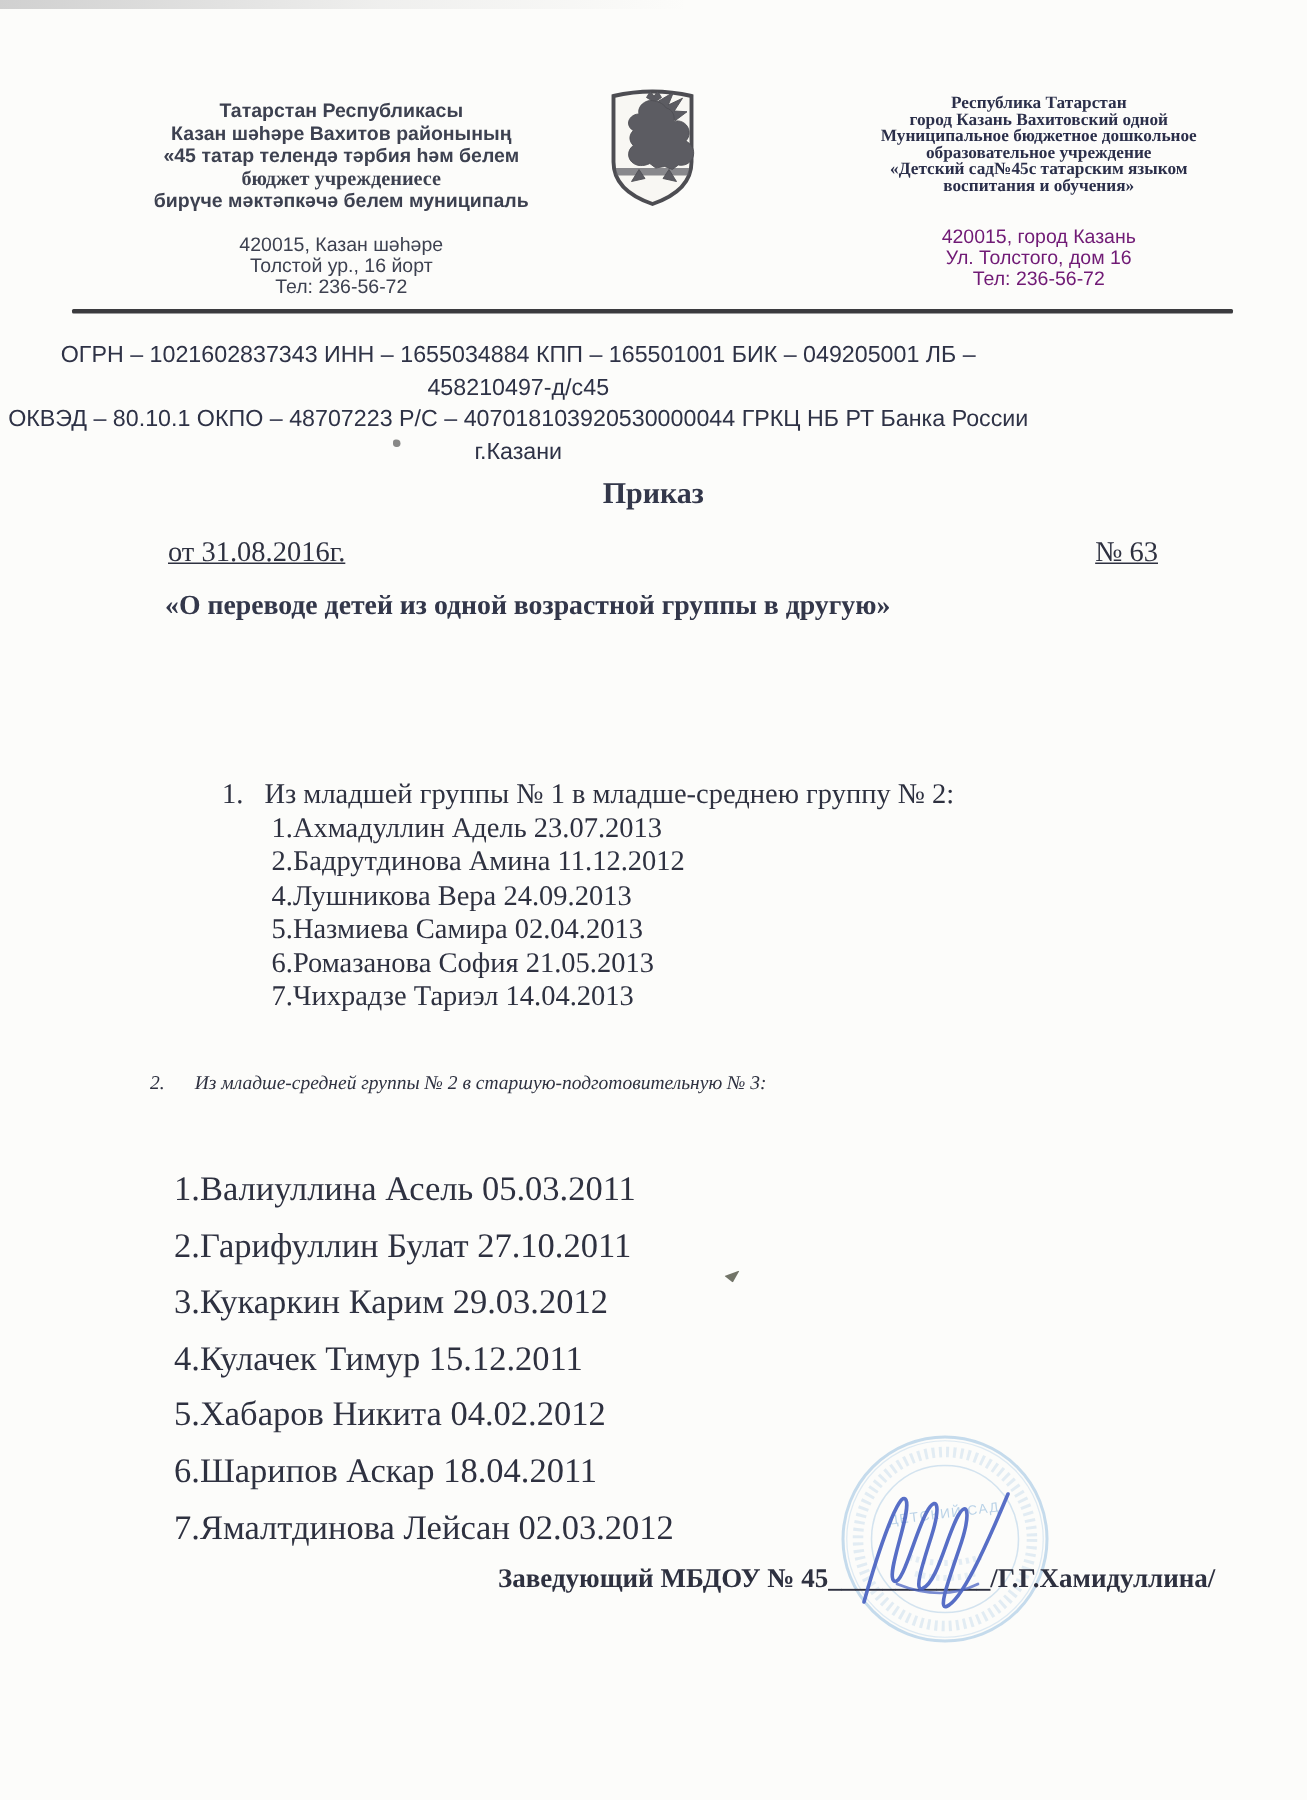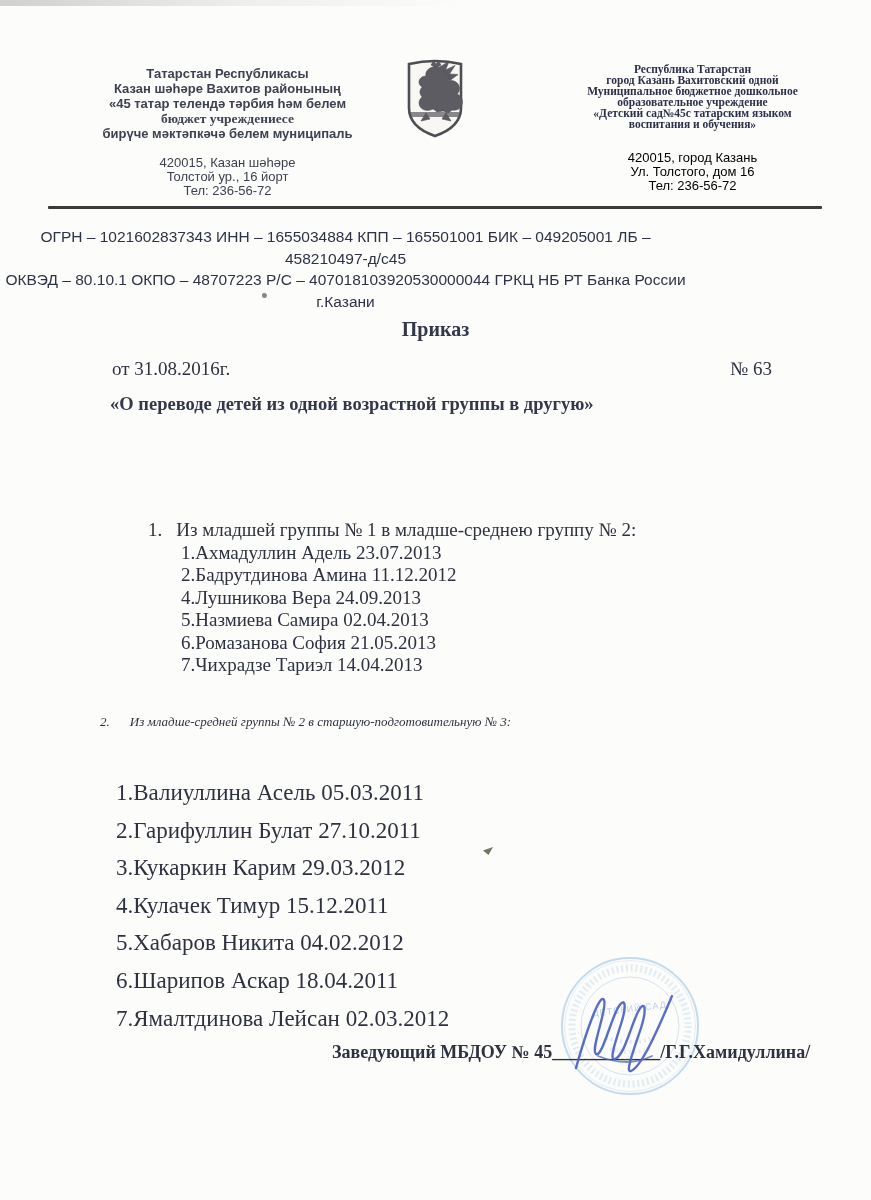--- a/index.html
+++ b/index.html
@@ -20,31 +20,31 @@
   .header-left .org-line{font-size:13px;font-weight:bold;line-height:15px;}
   .header-left .org-line.serifline{font-family:"Liberation Serif", serif;font-size:13.5px;}
   .header-left .addr{margin-top:15px;}
   .header-left .addr-line{font-size:13px;line-height:14px;}
   .emblem{position:absolute;left:404px;top:56px;width:62px;height:84px;}
   .header-right{position:absolute;left:525px;top:64px;width:335px;text-align:center;}
   .header-right .r-org-line{
     font-family:"Liberation Serif", serif;font-weight:bold;
     font-size:11.5px;line-height:11px;color:#2b2f4a;
   }
-  .header-right .r-addr{margin-top:21px;font-family:"Liberation Sans", sans-serif;color:#000000;text-align:center;}
+  .header-right .r-addr{margin-top:21px;font-family:"Liberation Sans", sans-serif;color:#701a75;text-align:center;}
   .header-right .r-addr-line{font-size:13px;line-height:14px;}
   
   .divider{position:absolute;left:48px;top:206px;width:774px;height:3px;background:#3b3b3e;border-radius:1px;}
   .requisites{
     position:absolute;left:0;top:226px;width:691px;text-align:center;
     font-family:"Liberation Sans", sans-serif;font-size:15.5px;line-height:21.5px;color:#2e3246;
   }
   
   .order-title{position:absolute;left:0;top:318px;width:871px;text-align:center;font-weight:bold;font-size:20px;color:#33374a;}
-  .date-row{position:absolute;left:112px;top:358px;width:660px;display:flex;justify-content:space-between;font-size:19px;}
+  .date-row{position:absolute;left:112px;top:358px;width:660px;display:flex;justify-content:space-between;font-size:19px;text-decoration:underline;}
   .subject{position:absolute;left:110px;top:394px;font-weight:bold;font-size:18.5px;color:#33374a;}
   .preamble{position:absolute;left:110px;top:436px;width:680px;font-size:19px;line-height:23px;}
   .section1{position:absolute;left:148px;top:519px;font-size:19px;line-height:22.5px;}
   .sec-num{display:inline-block;margin-right:14px;}
   .s1-items{margin-left:33px;}
   .section2-heading{position:absolute;left:100px;top:714px;font-size:13px;font-style:italic;}
   .section2-heading .sec-num{margin-right:20px;}
   .section2-items{position:absolute;left:116px;top:745px;font-size:23px;line-height:37.6px;margin-top:29px;}
   
   .sign-row{position:absolute;left:332px;top:1042px;font-weight:bold;font-size:18px;color:#2e3140;z-index:3;white-space:nowrap;}

